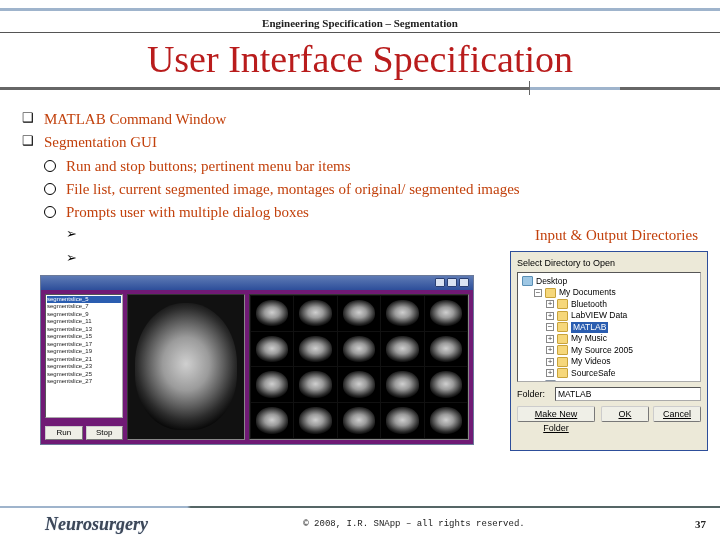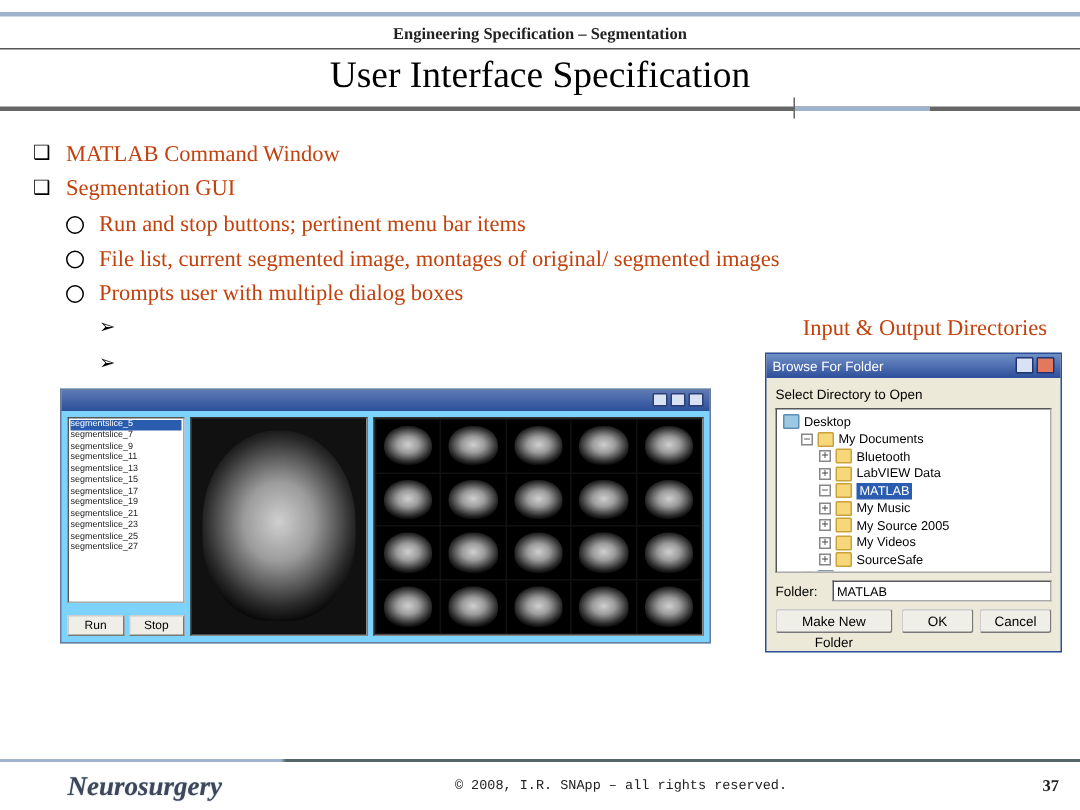--- a/index.html
+++ b/index.html
@@ -19,23 +19,23 @@
     text-align: center;
     font-size: 11px;
     font-weight: bold;
     color: #222;
     padding: 6px 0 3px;
   }
   .divider-thin { height: 1px; background: #555; margin: 0; }
   .divider-blue { height: 3px; background: #9fb4cc; margin: 0; }
   .title {
     text-align: center;
-    font-size: 25px;
+    font-size: 38px;
     font-weight: normal;
-    color: #000000;
+    color: #b91c1c;
     padding: 4px 0 6px;
   }
   .title-rule-wrap { position: relative; height: 3px; margin-bottom: 18px; }
   .title-rule-gray { position: absolute; left: 0; right: 0; top: 0; height: 3px; background: #666; }
   .title-rule-accent { position: absolute; right: 100px; top: 0; width: 90px; height: 3px; background: #9fb4cc; }
   .title-rule-tick { position: absolute; right: 190px; top: -6px; width: 1px; height: 14px; background: #666; }
 
   .content {
     padding: 0 22px;
     font-size: 15px;
@@ -66,21 +66,21 @@
 
   .embeds {
     position: relative;
     margin-top: 4px;
     height: 172px;
     padding: 0 14px;
   }
   .gui-window {
     position: absolute; left: 40px; top: 0;
     width: 434px; height: 170px;
-    background: #7dd3fc;
+    background: #701a75;
     border: 1px solid #6b7a99;
     font-family: Tahoma, Arial, sans-serif;
     font-size: 8px;
     color: #222;
   }
   .gui-titlebar {
     height: 14px;
     background: linear-gradient(#5e7bb5, #2d4e9a);
     display: flex; align-items: center; justify-content: space-between;
     padding: 0 4px;
@@ -151,21 +151,21 @@
     width: 11px; height: 10px; background: #f6d77a; border: 1px solid #c9a33a; border-radius: 1px;
   }
   .dlg-tree .ico.desk { background: #9ec7e4; border-color: #5a8fb5; }
   .dlg-tree .ico.comp { background: #cfd6dc; border-color: #8a95a3; }
   .dlg-tree .sel { background: #2a5db0; color: #fff; padding: 0 2px; }
   .dlg-tree .ind1 { padding-left: 12px; }
   .dlg-tree .ind2 { padding-left: 24px; }
   .dlg-row { display: flex; align-items: center; gap: 4px; padding-top: 5px; }
   .dlg-label { width: 34px; font-size: 9px; }
   .dlg-field { flex: 1; height: 14px; background: #fff; border: 1px inset #aaa; font-size: 8.5px; padding: 1px 2px; }
-  .dlg-btnrow { display: flex; justify-content: space-between; padding-top: 5px; gap: 6px; }
+  .dlg-btnrow { display: flex; justify-content: space-between; padding-top: 5px; gap: 6px; text-decoration: underline; }
   .dlg-btn {
     height: 16px; background: #efefe7; border: 1px outset #ccc; border-radius: 2px;
     font-size: 9px; text-align: center; line-height: 14px; padding: 0 6px; min-width: 48px;
   }
   .dlg-btn.wide { min-width: 76px; }
 
   .footer {
     position: absolute; left: 0; right: 0; bottom: 0;
     height: 34px;
   }
@@ -320,27 +320,20 @@
             </div>
             <div>
               <div class="brain sm"></div>
             </div>
         </div>
       </div>
     </div>
   </div>
 
   <div class="dlg">
-    <div class="dlg-titlebar">
-      <span>Browse For Folder</span>
-      <span class="wctl">
-        <span class="help"></span>
-        <span class="close"></span>
-      </span>
-    </div>
     <div class="dlg-body">
       <div class="dlg-prompt">Select Directory to Open</div>
       <div class="dlg-tree">
         <div class="node">
             <span class="ico desk"></span>
             <span>Desktop</span>
           </div>
         <div class="node ind1">
             <span class="pm">−</span>
             <span class="ico"></span>

